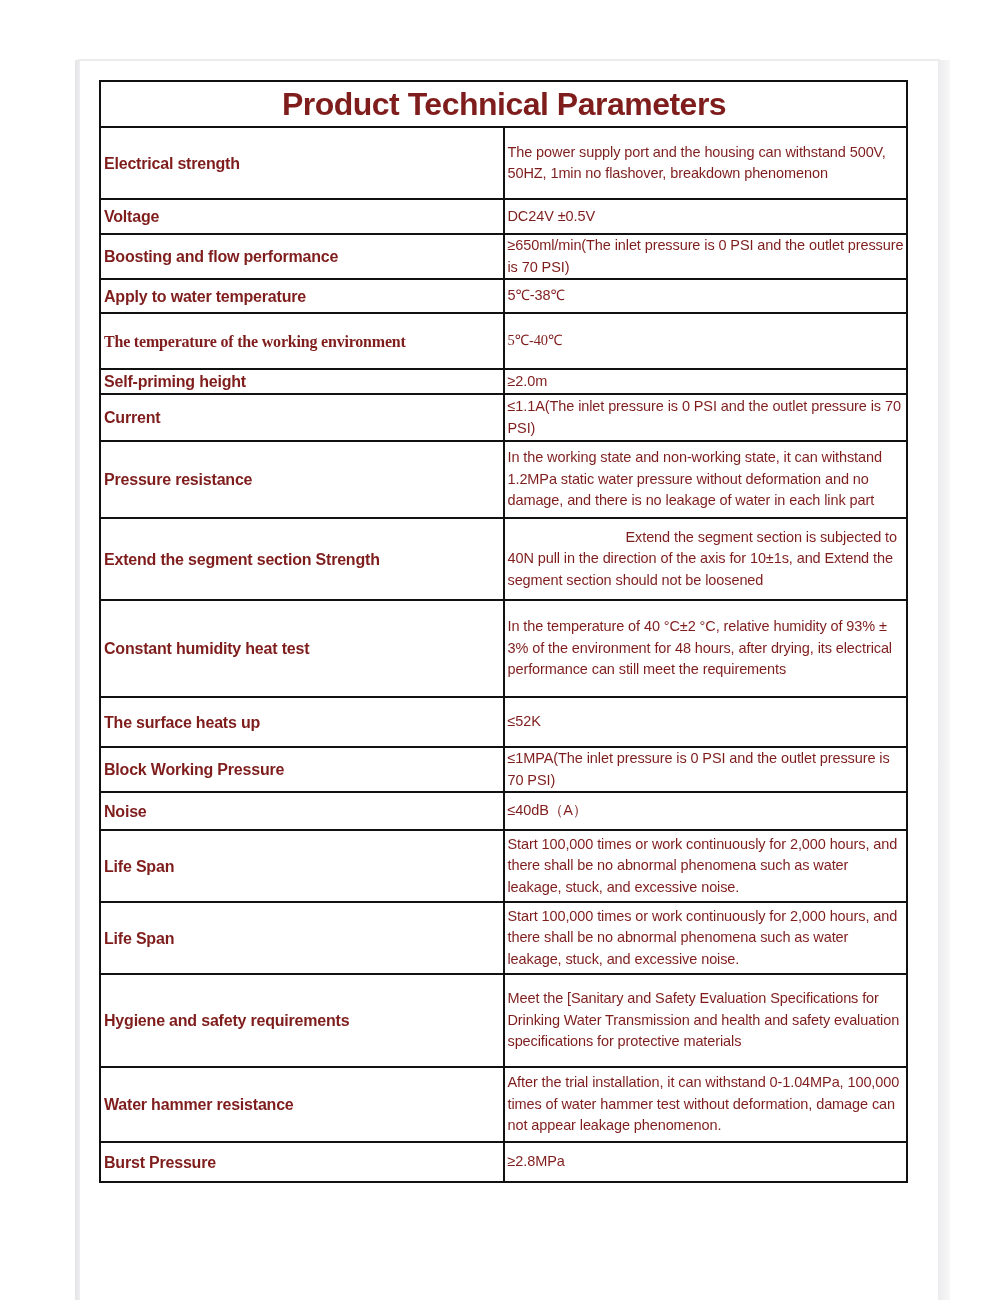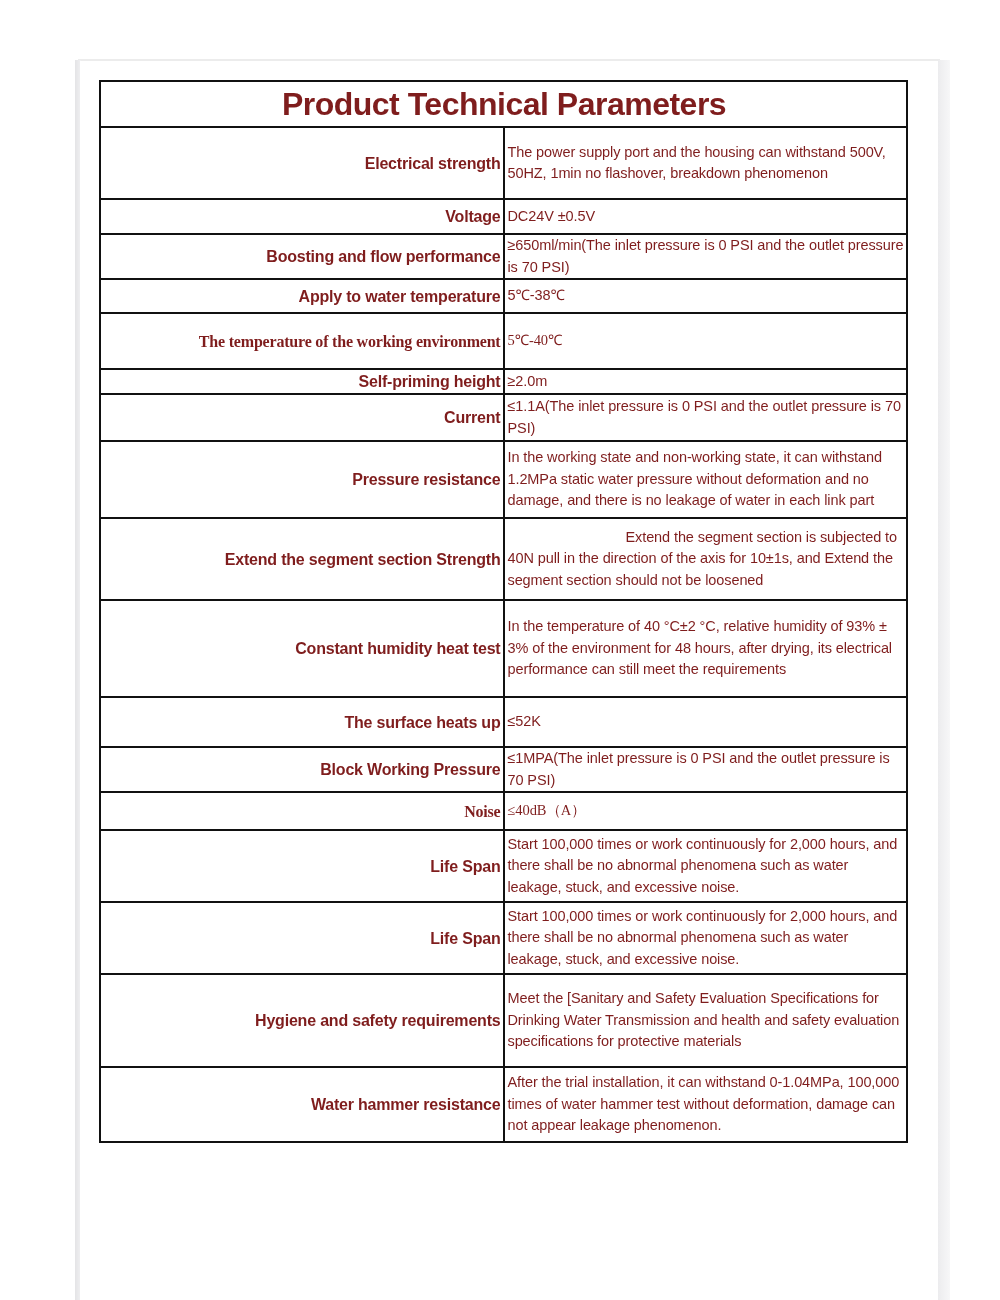--- a/index.html
+++ b/index.html
@@ -67,21 +67,20 @@
     font-weight: bold;
     font-size: 32px;
     letter-spacing: -0.5px;
   }
   table.spec td.label {
     width: 244px;
     font-weight: bold;
     font-size: 16px;
     line-height: 23px;
     letter-spacing: -0.2px;
-    text-align: right;
   }
   table.spec td.value {
     font-size: 14.5px;
     line-height: 21.5px;
     letter-spacing: -0.1px;
   }
   .indent-lead {
     display: inline-block;
     width: 118px;
   }
@@ -140,34 +139,38 @@
         <td class="value">In the temperature of 40 °C±2 °C, relative humidity of 93% ± 3% of the environment for 48 hours, after drying, its electrical performance can still meet the requirements</td>
       </tr>
       <tr style="height: 50px;">
         <td class="label">The surface heats up</td>
         <td class="value">≤52K</td>
       </tr>
       <tr style="height: 42px;">
         <td class="label">Block Working Pressure</td>
         <td class="value">≤1MPA(The inlet pressure is 0 PSI and the outlet pressure is 70 PSI)</td>
       </tr>
-      <tr style="height: 38px; font-family: Liberation Serif, serif;">
+      <tr style="height: 38px;">
         <td class="label">Noise</td>
         <td class="value">≤40dB（A）</td>
       </tr>
       <tr style="height: 72px;">
         <td class="label">Life Span</td>
         <td class="value">Start 100,000 times or work continuously for 2,000 hours, and there shall be no abnormal phenomena such as water leakage, stuck, and excessive noise.</td>
       </tr>
       <tr style="height: 72px;">
         <td class="label">Life Span</td>
         <td class="value">Start 100,000 times or work continuously for 2,000 hours, and there shall be no abnormal phenomena such as water leakage, stuck, and excessive noise.</td>
       </tr>
       <tr style="height: 93px;">
         <td class="label">Hygiene and safety requirements</td>
         <td class="value">Meet the [Sanitary and Safety Evaluation Specifications for Drinking Water Transmission and health and safety evaluation specifications for protective materials</td>
       </tr>
       <tr style="height: 75px;">
         <td class="label">Water hammer resistance</td>
         <td class="value">After the trial installation, it can withstand 0-1.04MPa, 100,000 times of water hammer test without deformation, damage can not appear leakage phenomenon.</td>
       </tr>
+      <tr style="height: 40px;">
+        <td class="label">Burst Pressure</td>
+        <td class="value">≥2.8MPa</td>
+      </tr>
     </tbody>
 </table>
 
 </body></html>

